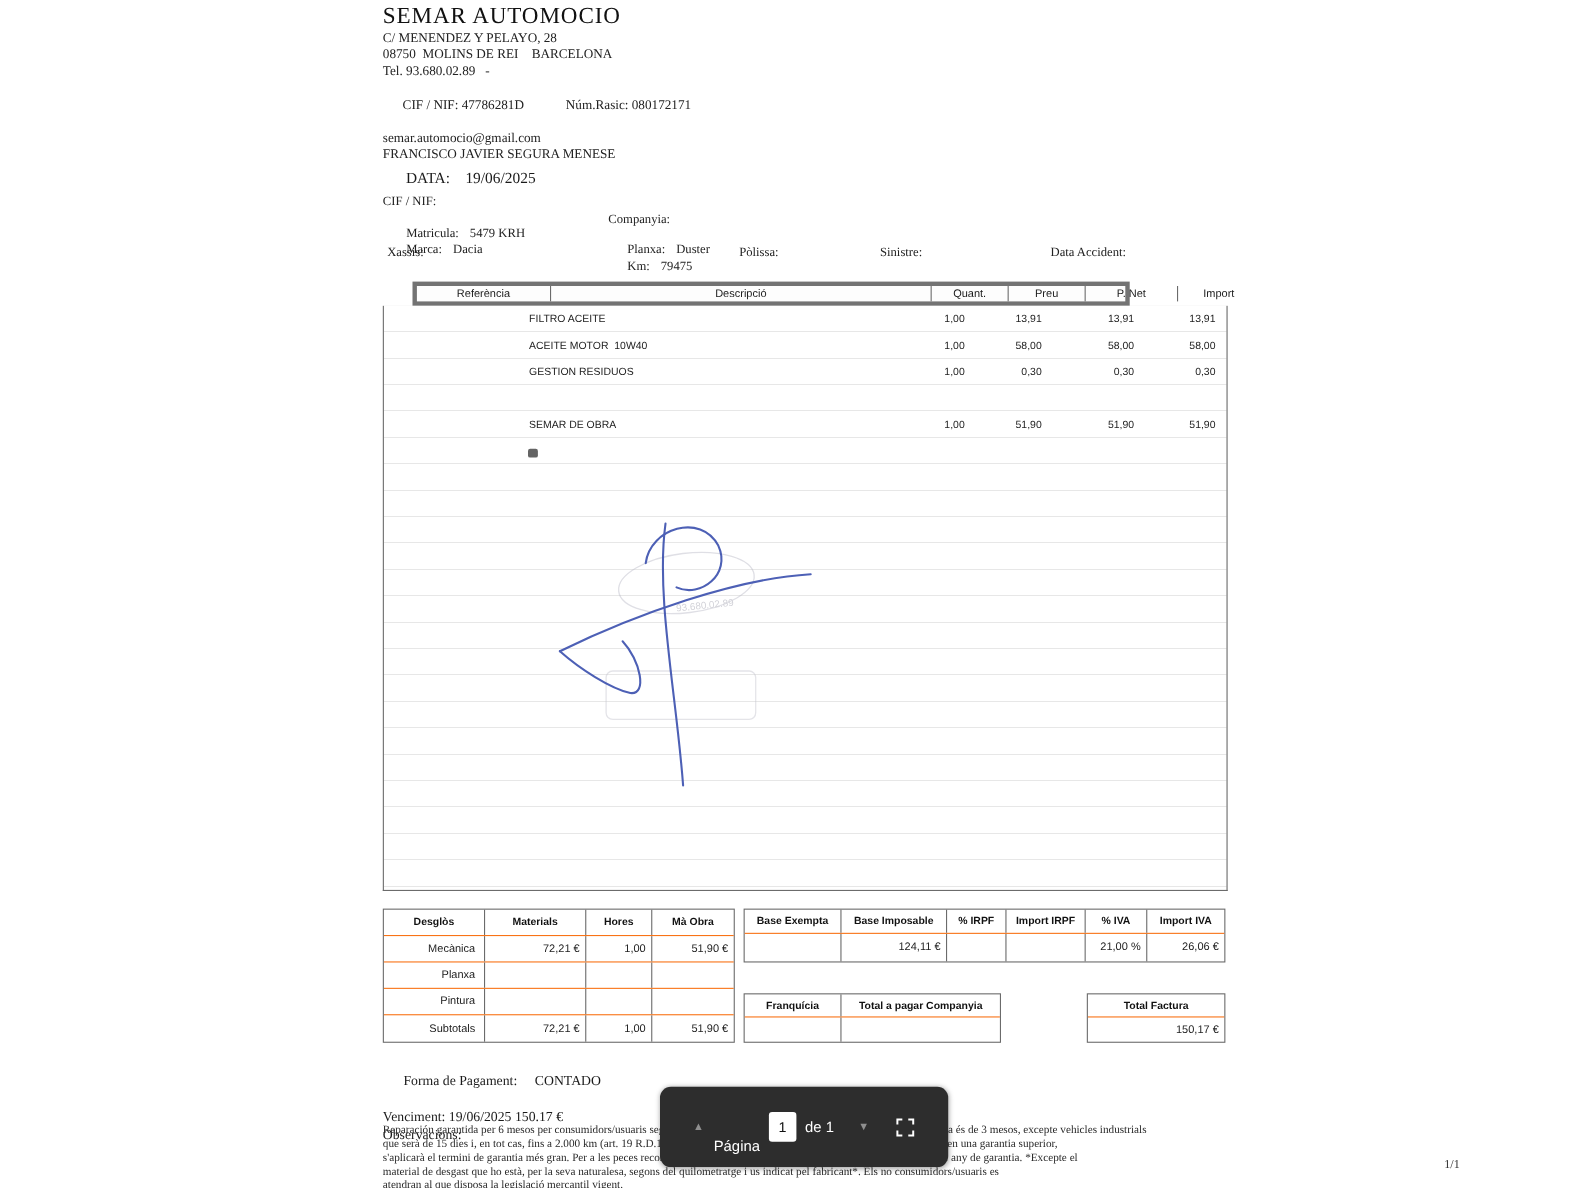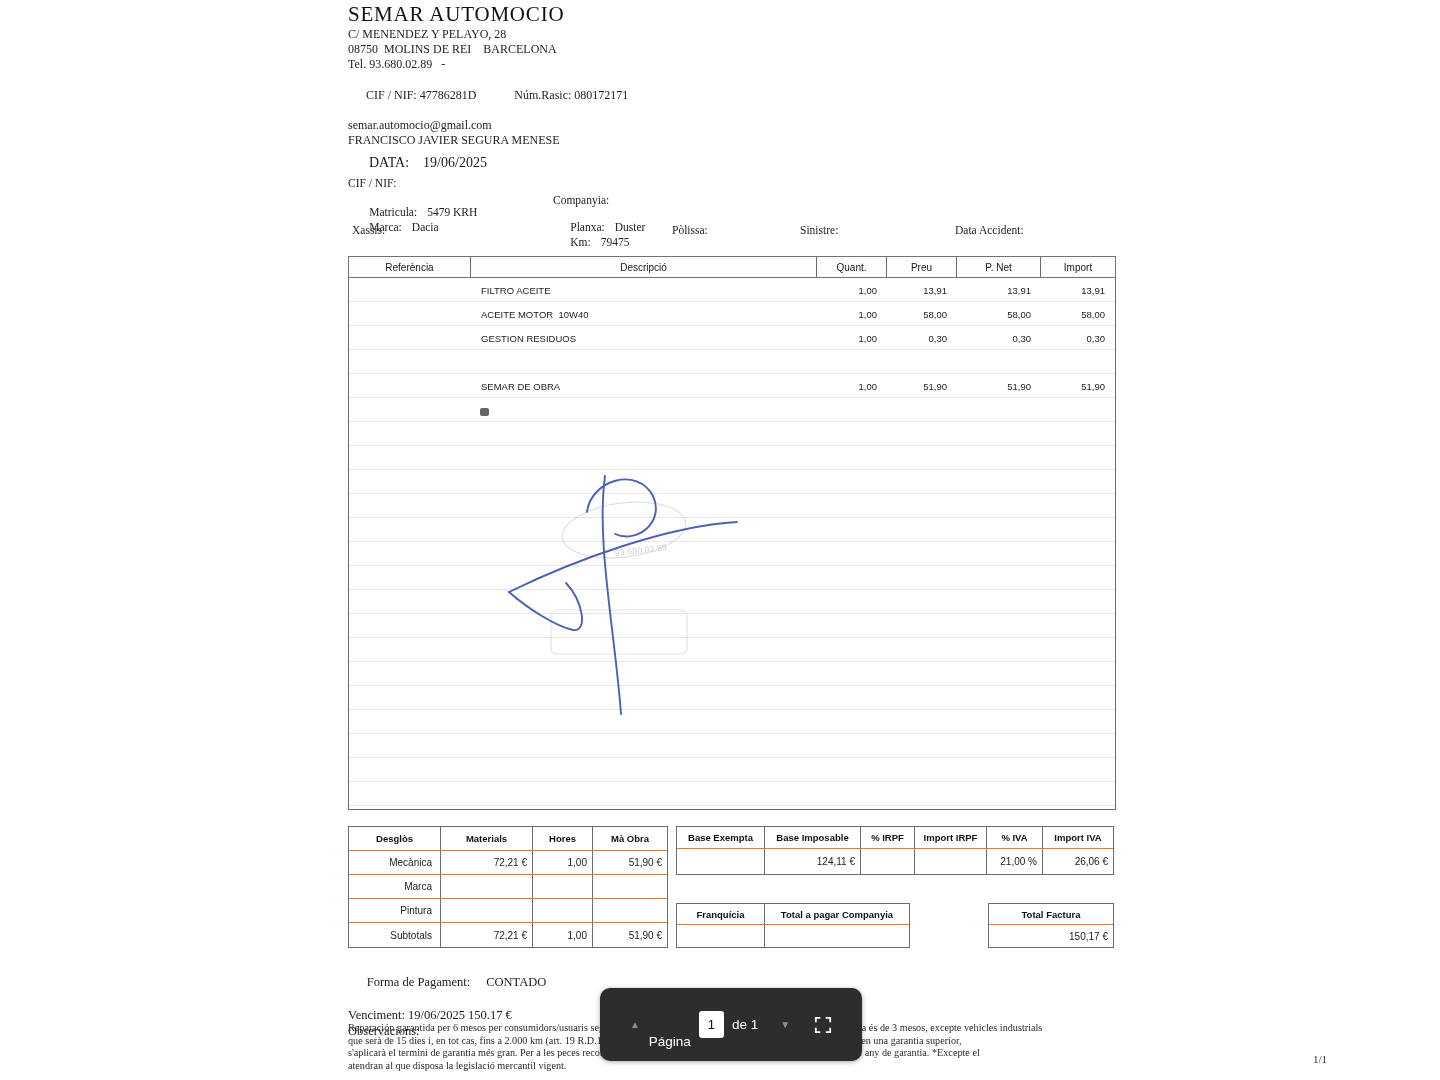--- a/index.html
+++ b/index.html
@@ -15,21 +15,21 @@
   
   .inv-line { font-size:14px; line-height:19px; white-space:pre; color:#1a1a1a; }
   .inv-line .v { margin-left:14px; }
 
   
   .fld { position:absolute; font-size:11.5px; color:#222; white-space:pre; }
   .fld .v { margin-left:10px; }
 
   
   .items { width:768px; font-family:"Liberation Sans", sans-serif; }
-  .it-head { display:flex; width:768px; height:22px; border:1px solid #737373; background:#fdfdfd; }
+  .it-head { display:flex; width:652px; height:22px; border:4px solid #737373; background:#fdfdfd;margin-left:27px; }
   .hc { flex:0 0 auto; display:flex; align-items:center; justify-content:center;
         font-size:10px; color:#1a1a1a; border-right:1px solid #6b6b6b; }
   .hc:last-child { border-right:none; }
   .c0{width:122px}.c1{width:346px}.c2{width:70px}.c3{width:70px}.c4{width:84px}.c5{width:74px}
   .it-body { position:relative; width:768px; height:532px;
              border:1px solid #6b6b6b; border-top:none;
              background:repeating-linear-gradient(to bottom,#ffffff 0px,#ffffff 23px,#e7e7e7 23px,#e7e7e7 24px); }
   .it-row { position:absolute; left:0; width:766px; height:24px; display:flex; }
   .bc { flex:0 0 auto; display:flex; align-items:center; font-size:9.5px; color:#222; }
   .bc.desc { padding-left:10px; white-space:pre; }
@@ -182,21 +182,21 @@
       <div class="td th d2">Hores</div>
       <div class="td th d3">Mà Obra</div>
     </div>
     <div class="tr">
       <div class="td lab d0">Mecànica</div>
       <div class="td num d1">72,21 €</div>
       <div class="td num d2">1,00</div>
       <div class="td num d3">51,90 €</div>
     </div>
     <div class="tr">
-      <div class="td lab d0">Marca</div>
+      <div class="td lab d0">Planxa</div>
       <div class="td num d1"></div>
       <div class="td num d2"></div>
       <div class="td num d3"></div>
     </div>
     <div class="tr">
       <div class="td lab d0">Pintura</div>
       <div class="td num d1"></div>
       <div class="td num d2"></div>
       <div class="td num d3"></div>
     </div>
@@ -252,20 +252,21 @@
       <span>Forma de Pagament:</span><span class="v">CONTADO</span>
     </div>
     <div class="pay-line">Venciment: 19/06/2025 150.17 €</div>
     <div class="pay-line">Observacions:</div>
   </div>
 
   <div class="abs legal" style="left:348px; top:1022px;">
     <div>Reparación garantida per 6 mesos per consumidors/usuaris segons el R.D.L. 1/2007. Per als no consumidors/usuaris la garantia és de 3 mesos, excepte vehicles industrials</div>
     <div>que serà de 15 dies i, en tot cas, fins a 2.000 km (art. 19 R.D.1457/86). Si el fabricant dels recanvis nous muntats pel taller tenen una garantia superior,</div>
     <div>s'aplicarà el termini de garantia més gran. Per a les peces reconstruïdes s'aplicarà el 2n punt, si bé alguns fabricants atorguen 1 any de garantia. *Excepte el</div>
+    <div>material de desgast que ho està, per la seva naturalesa, segons del quilometratge i us indicat pel fabricant*. Els no consumidors/usuaris es</div>
     <div>atendran al que disposa la legislació mercantil vigent.</div>
   </div>
 
   <div class="abs page-ind" style="left:1313px; top:1053px;">1/1</div>
 
 </div>
 
 <div class="pdf-toolbar">
   <span class="nav-ico nav-prev">▲</span>
   <span class="pg-label">Página</span>

